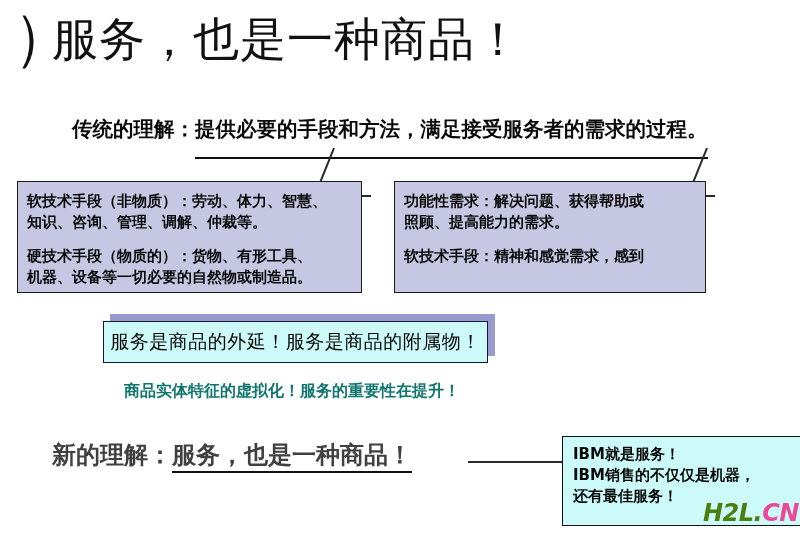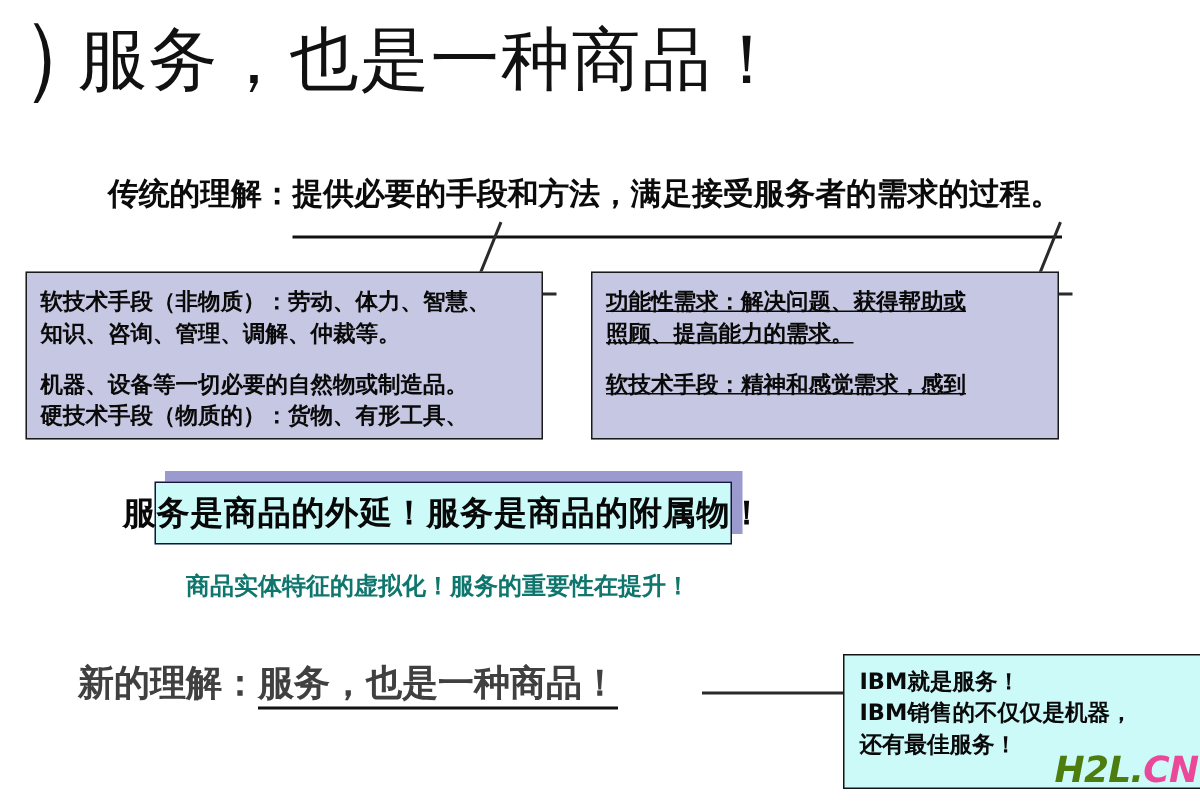--- a/index.html
+++ b/index.html
@@ -89,21 +89,21 @@
     padding: 9px 9px 8px 9px;
     margin-left: 12px;
   }
   .lav-box p {
     margin: 0;
     white-space: nowrap;
   }
   .lav-box .gap { height: 13px; }
 
   #box-left  { left: 5px;   top: 181px; width: 345px; height: 112px; }
-  #box-right { left: 382px; top: 181px; width: 312px; height: 112px; text-decoration: underline; }
+  #box-right { left: 382px; top: 181px; width: 312px; height: 112px; }
 
   
   #cyan-shadow {
     position: absolute;
     left: 110px;
     top: 314px;
     width: 385px;
     height: 42px;
     background: #9a9ace;
   }
@@ -115,22 +115,22 @@
     height: 42px;
     background: #ccfaf8;
     border: 1.6px solid #16163c;
     box-sizing: border-box;
     display: flex;
     align-items: center;
     justify-content: center;
   }
   #cyan-box span {
     font-family: "DejaVu Serif", "Liberation Serif", serif;
-    font-weight: 700;
-    font-size: 22px;
+    font-weight: 400;
+    font-size: 19px;
     color: #080808;
     white-space: nowrap;
     letter-spacing: 0.5px;
   }
 
   
   #virt-line {
     position: absolute;
     left: 124px;
     top: 381px;
@@ -213,22 +213,22 @@
   <div class="conn-diag" style="left:333px; top:148px; height:48px; transform: rotate(22deg);"></div>
   <div class="conn-h" style="left:352px; top:195px; width:19px;"></div>
 
   <div class="conn-diag" style="left:706px; top:148px; height:48px; transform: rotate(22deg);"></div>
   <div class="conn-h" style="left:696px; top:195px; width:19px;"></div>
 
   <div id="box-left" class="lav-box">
     <p>软技术手段（非物质）：劳动、体力、智慧、</p>
     <p>知识、咨询、管理、调解、仲裁等。</p>
     <div class="gap"></div>
+    <p>硬技术手段（物质的）：货物、有形工具、</p>
     <p>机器、设备等一切必要的自然物或制造品。</p>
-    <p>硬技术手段（物质的）：货物、有形工具、</p>
   </div>
 
   <div id="box-right" class="lav-box">
     <p>功能性需求：解决问题、获得帮助或</p>
     <p>照顾、提高能力的需求。</p>
     <div class="gap"></div>
     <p>软技术手段：精神和感觉需求，感到</p>
   </div>
 
   <div id="cyan-shadow"></div>

